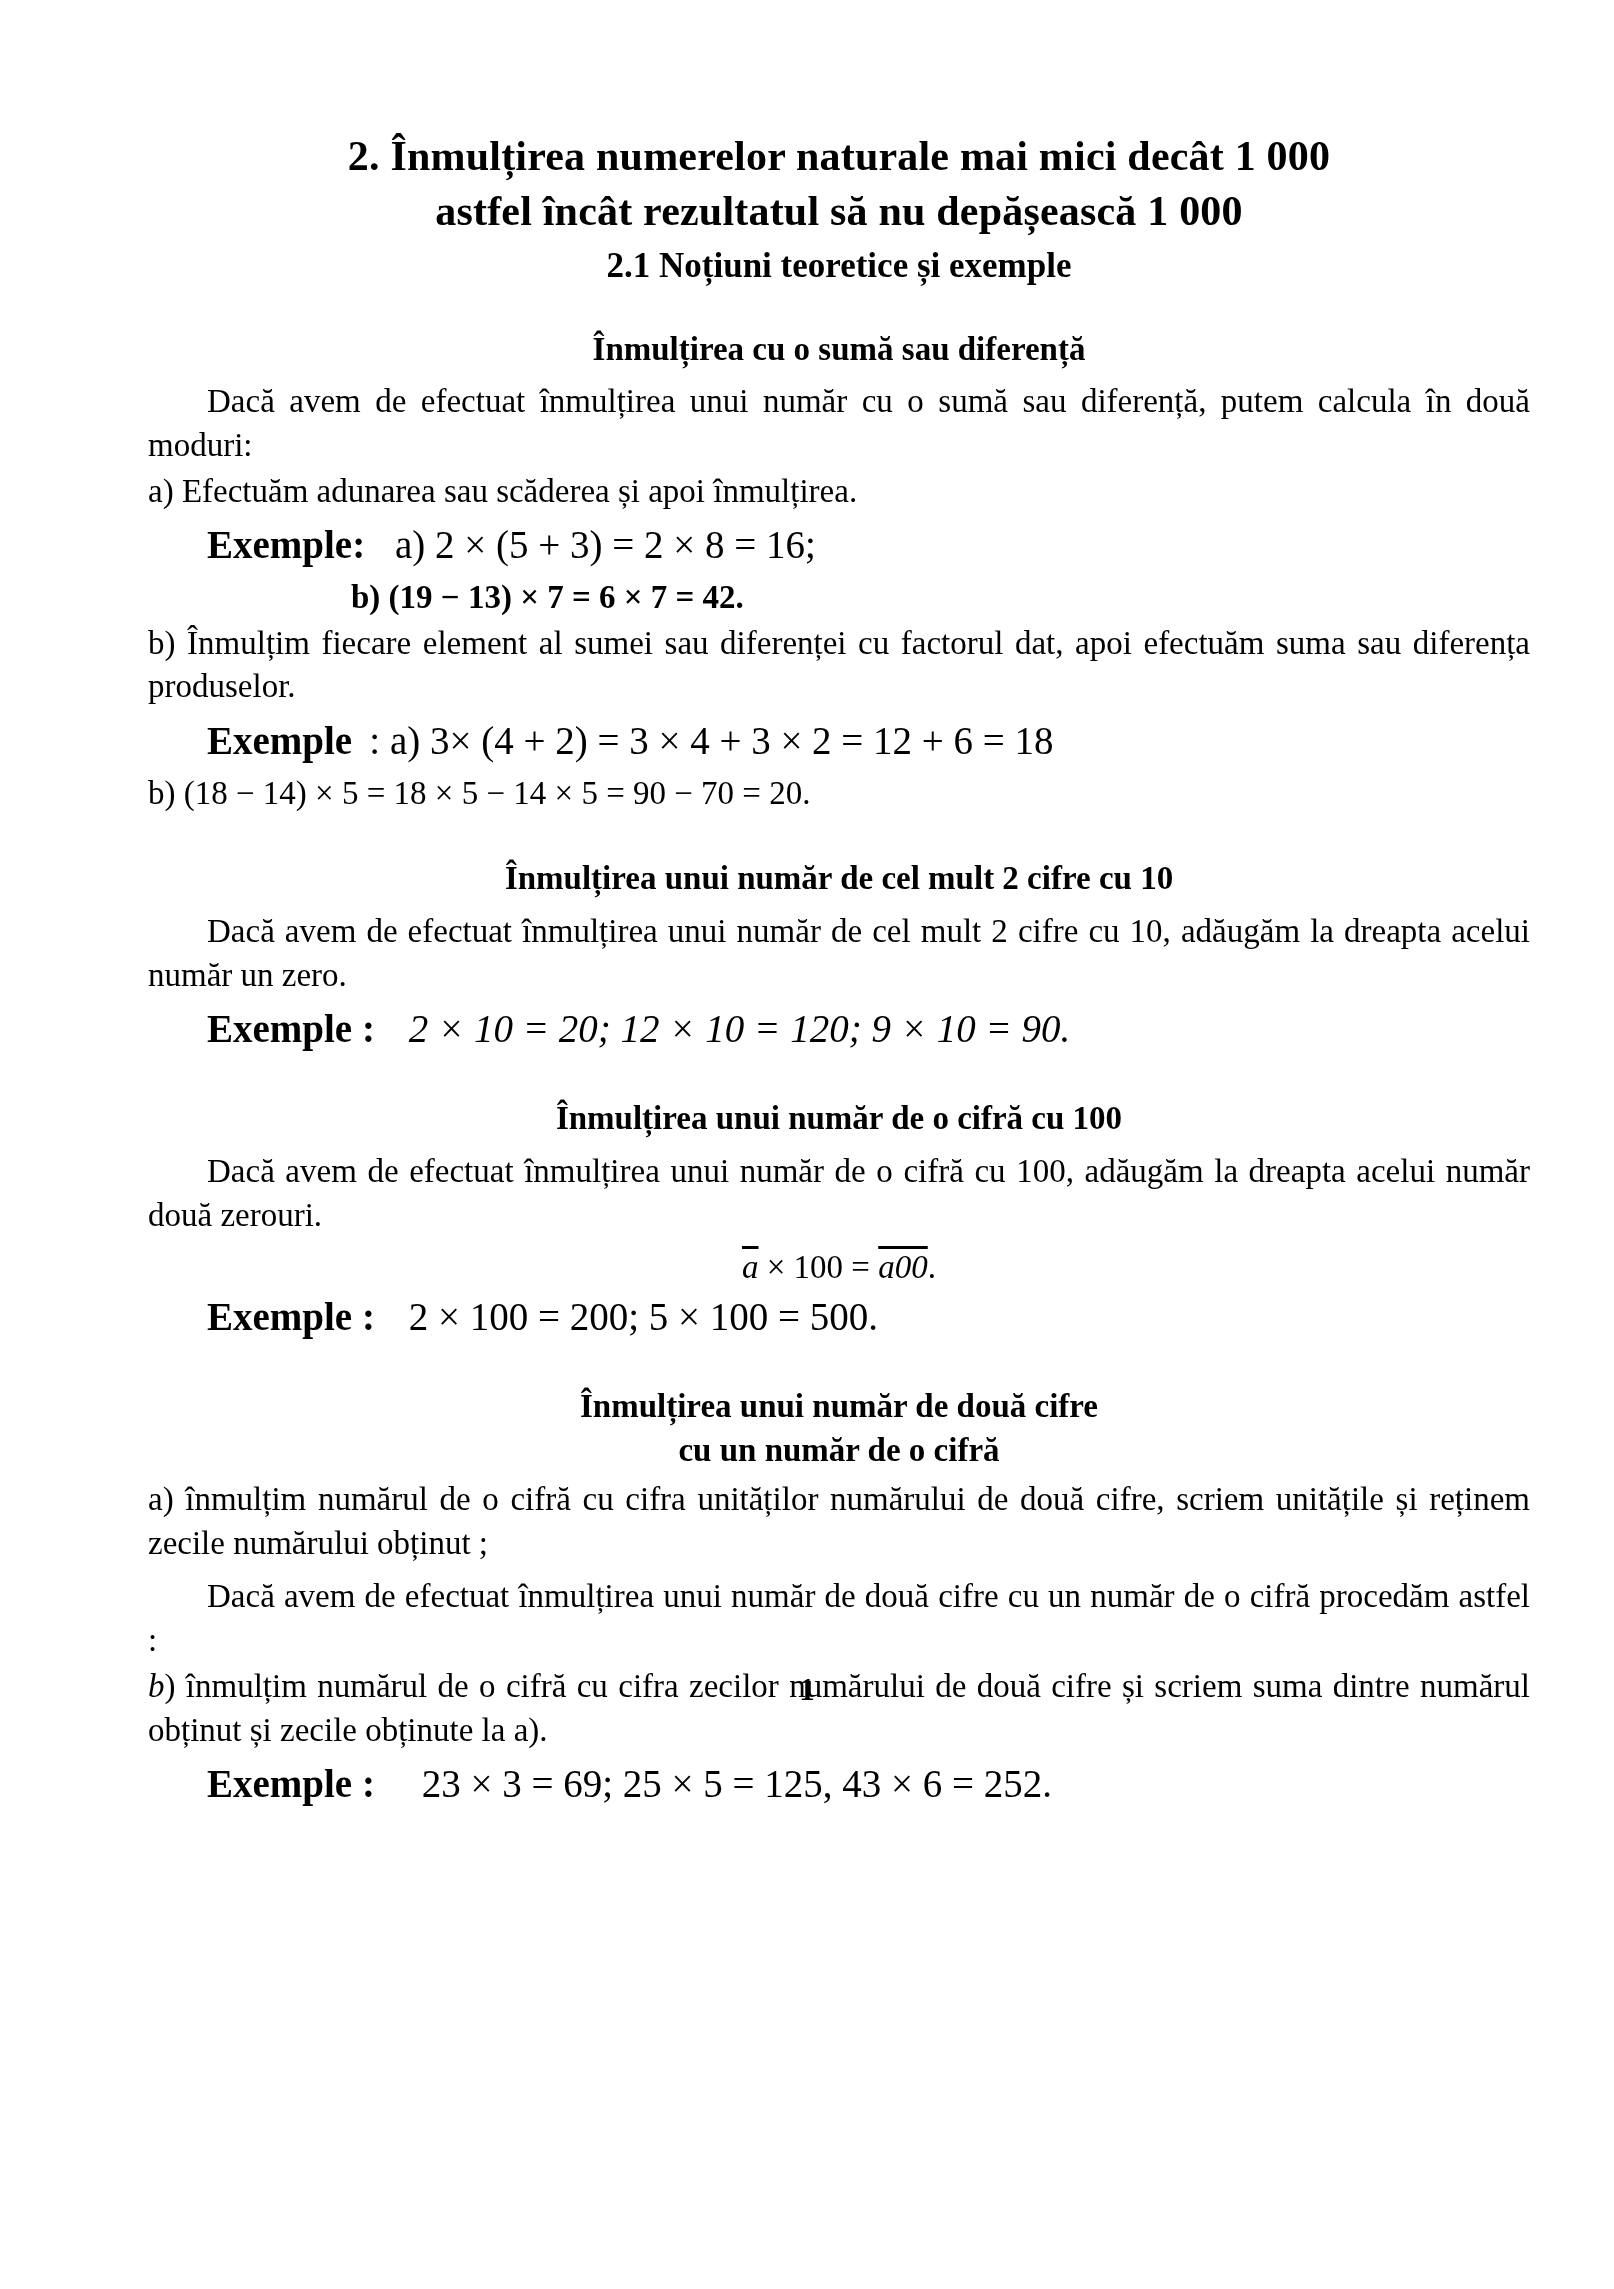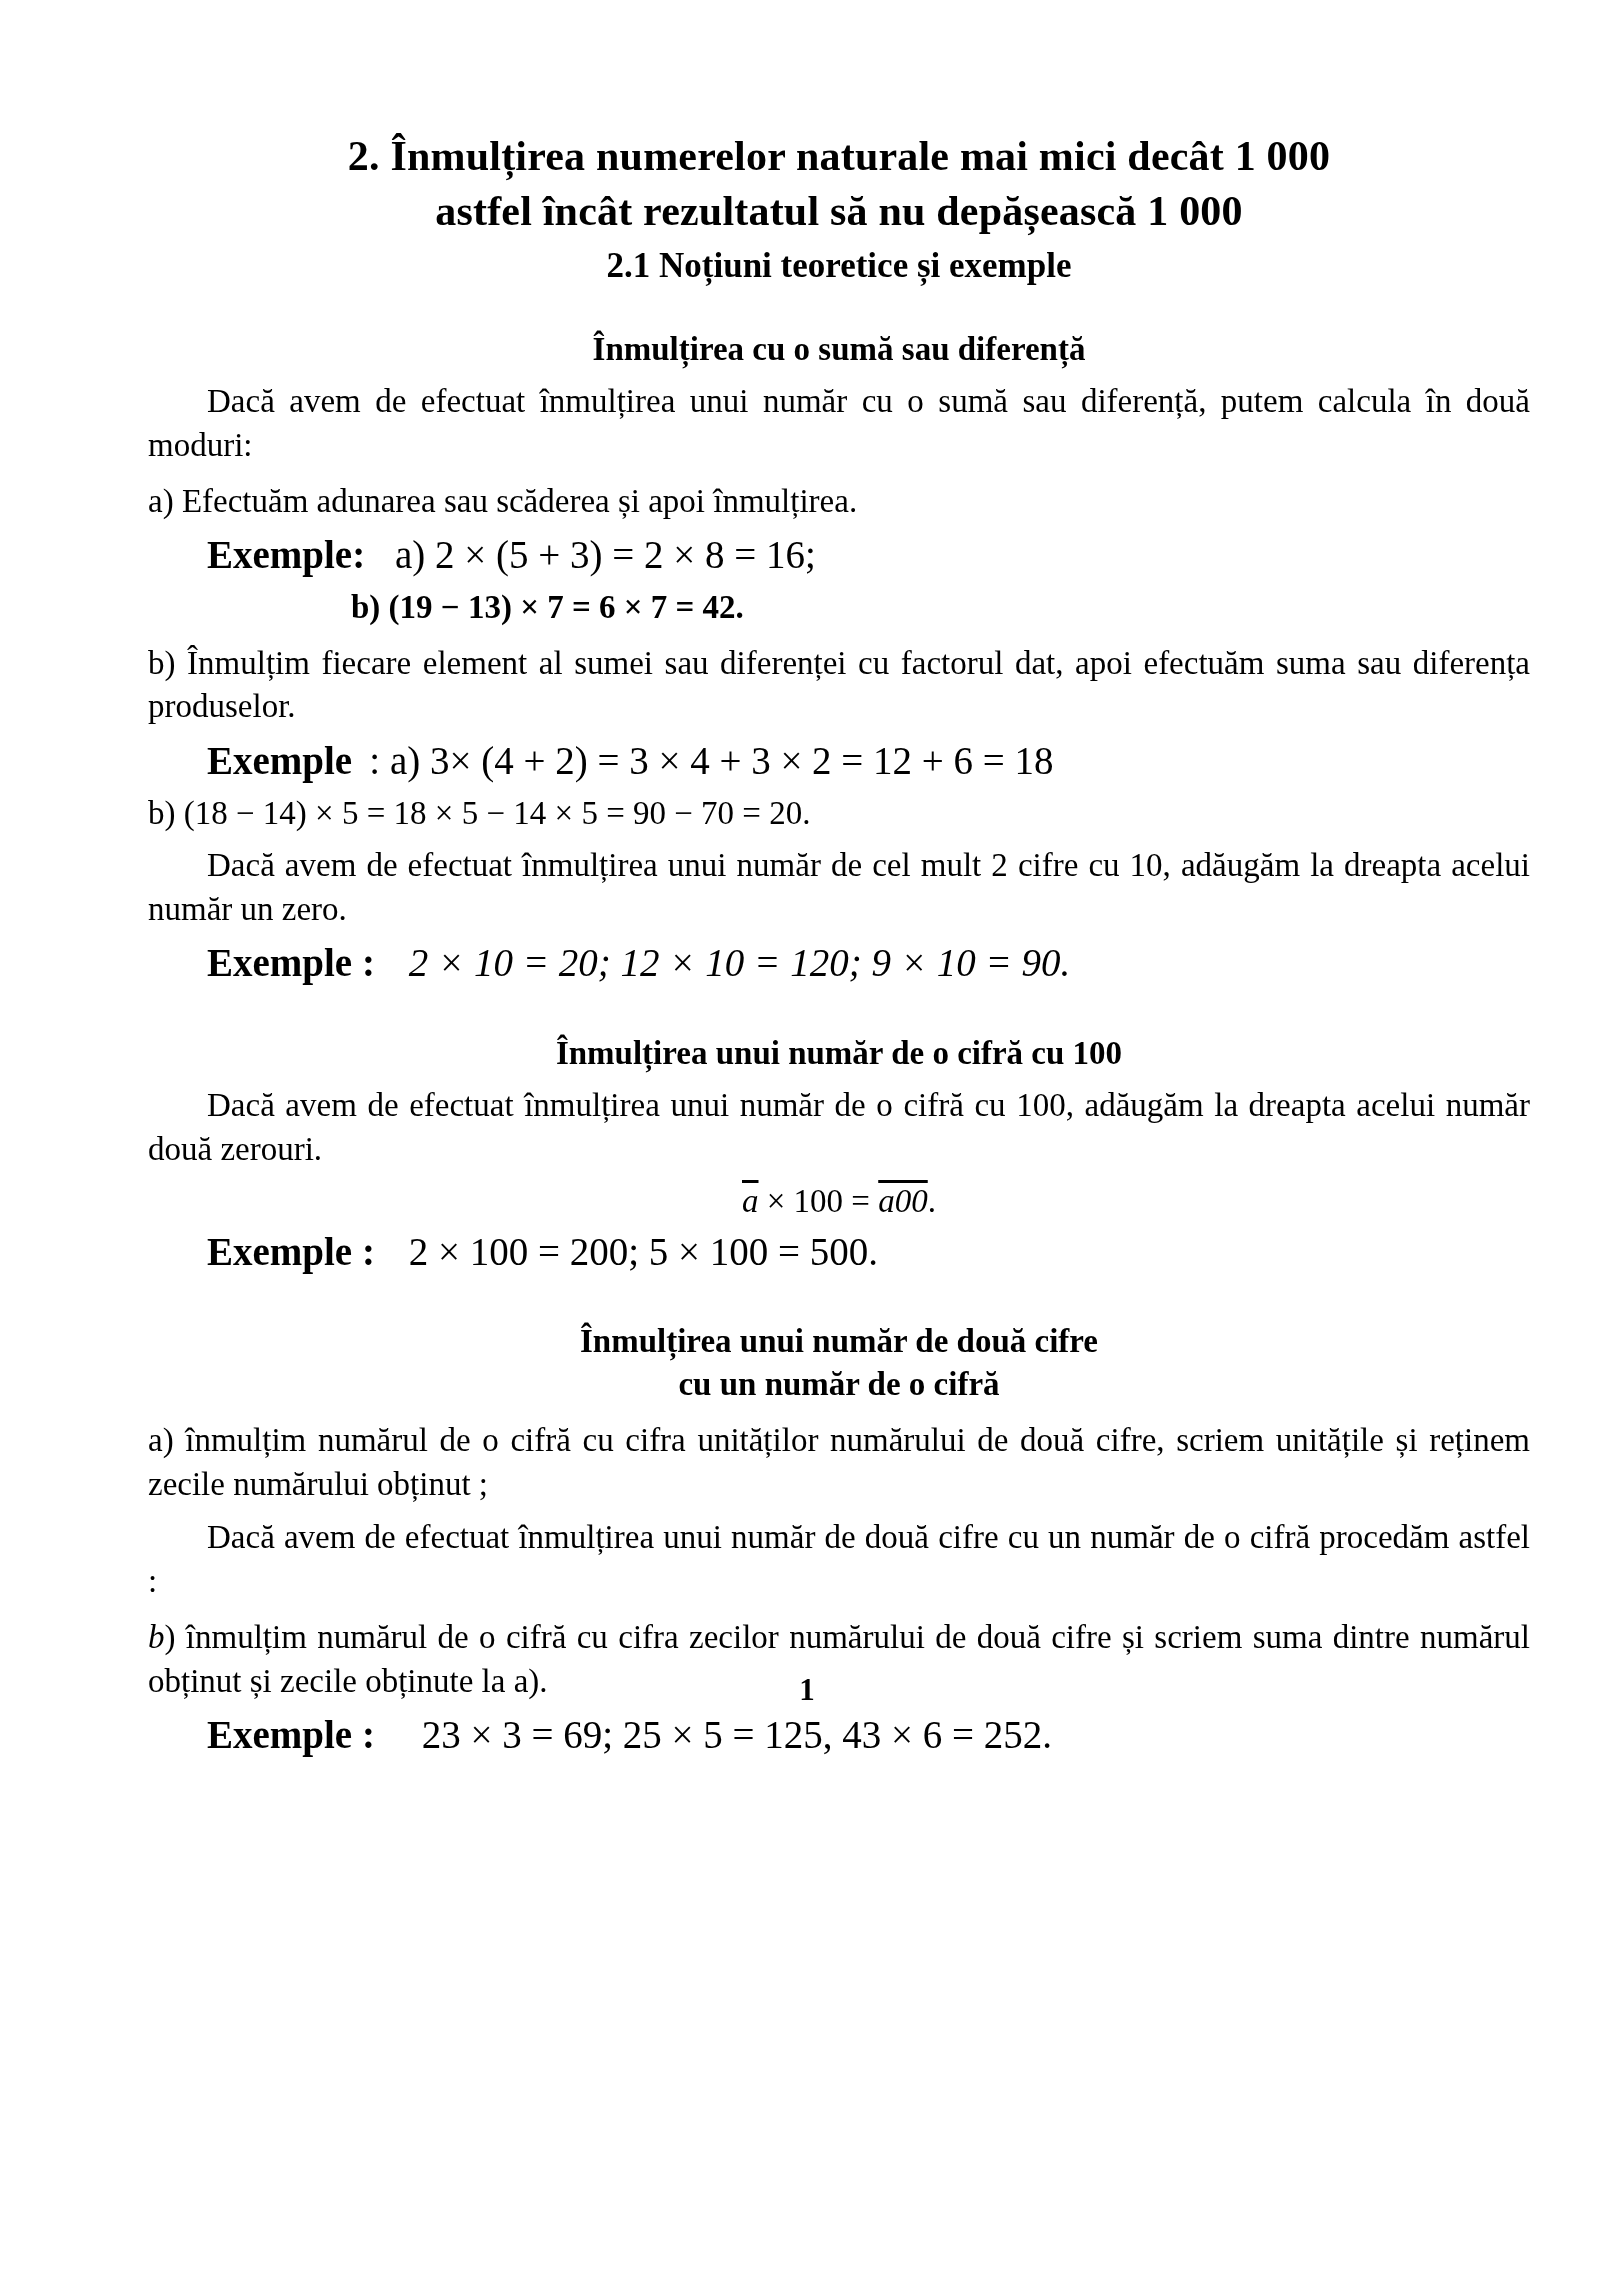--- a/index.html
+++ b/index.html
@@ -102,21 +102,21 @@
   .exline {
     font-size: 39px;
     line-height: 1.34;
     margin: 5.5px 0 0 0;
     padding-left: 59px;
   }
   .exline .lbl {
     font-weight: bold;
   }
   .tight {
-    margin-top: 12px;
+    margin-top: 2px;
   }
 </style>
 </head>
 <body>
 
 <div class="page">
 
   <h1 class="chapter-title">
     <span>2.  Înmulțirea numerelor naturale mai mici decât 1 000</span>
     <span class="line2">astfel încât rezultatul să nu depășească 1 000</span>
@@ -141,20 +141,21 @@
   <p class="para noindent tight">b)  Înmulțim fiecare element al sumei sau diferenței cu factorul dat, apoi efectuăm suma sau diferența produselor.</p>
 
   <div class="exline">
     <span class="lbl">Exemple</span>
     <span class="math" style="margin-left:7.4px;">: a)  3× (4 + 2) = 3 × 4 + 3 × 2 = 12 + 6 = 18</span>
   </div>
   <div class="mathline">
     <span class="math">b) (18 − 14) × 5 = 18 × 5 − 14 × 5 = 90 − 70 = 20.</span>
   </div>
 
+  <h3 class="sub-head">Înmulțirea unui număr de cel mult 2 cifre cu 10</h3>
 
   <p class="para indent">Dacă avem de efectuat înmulțirea unui număr de cel mult 2 cifre cu 10, adăugăm la dreapta acelui număr un zero.</p>
 
   <div class="exline">
     <span class="lbl">Exemple :</span>
     <span class="math" style="margin-left:24px;font-style:italic;">2 × 10 = 20; 12 × 10 = 120; 9 × 10 = 90.</span>
   </div>
 
   <h3 class="sub-head">Înmulțirea unui număr de o cifră cu 100</h3>
 

